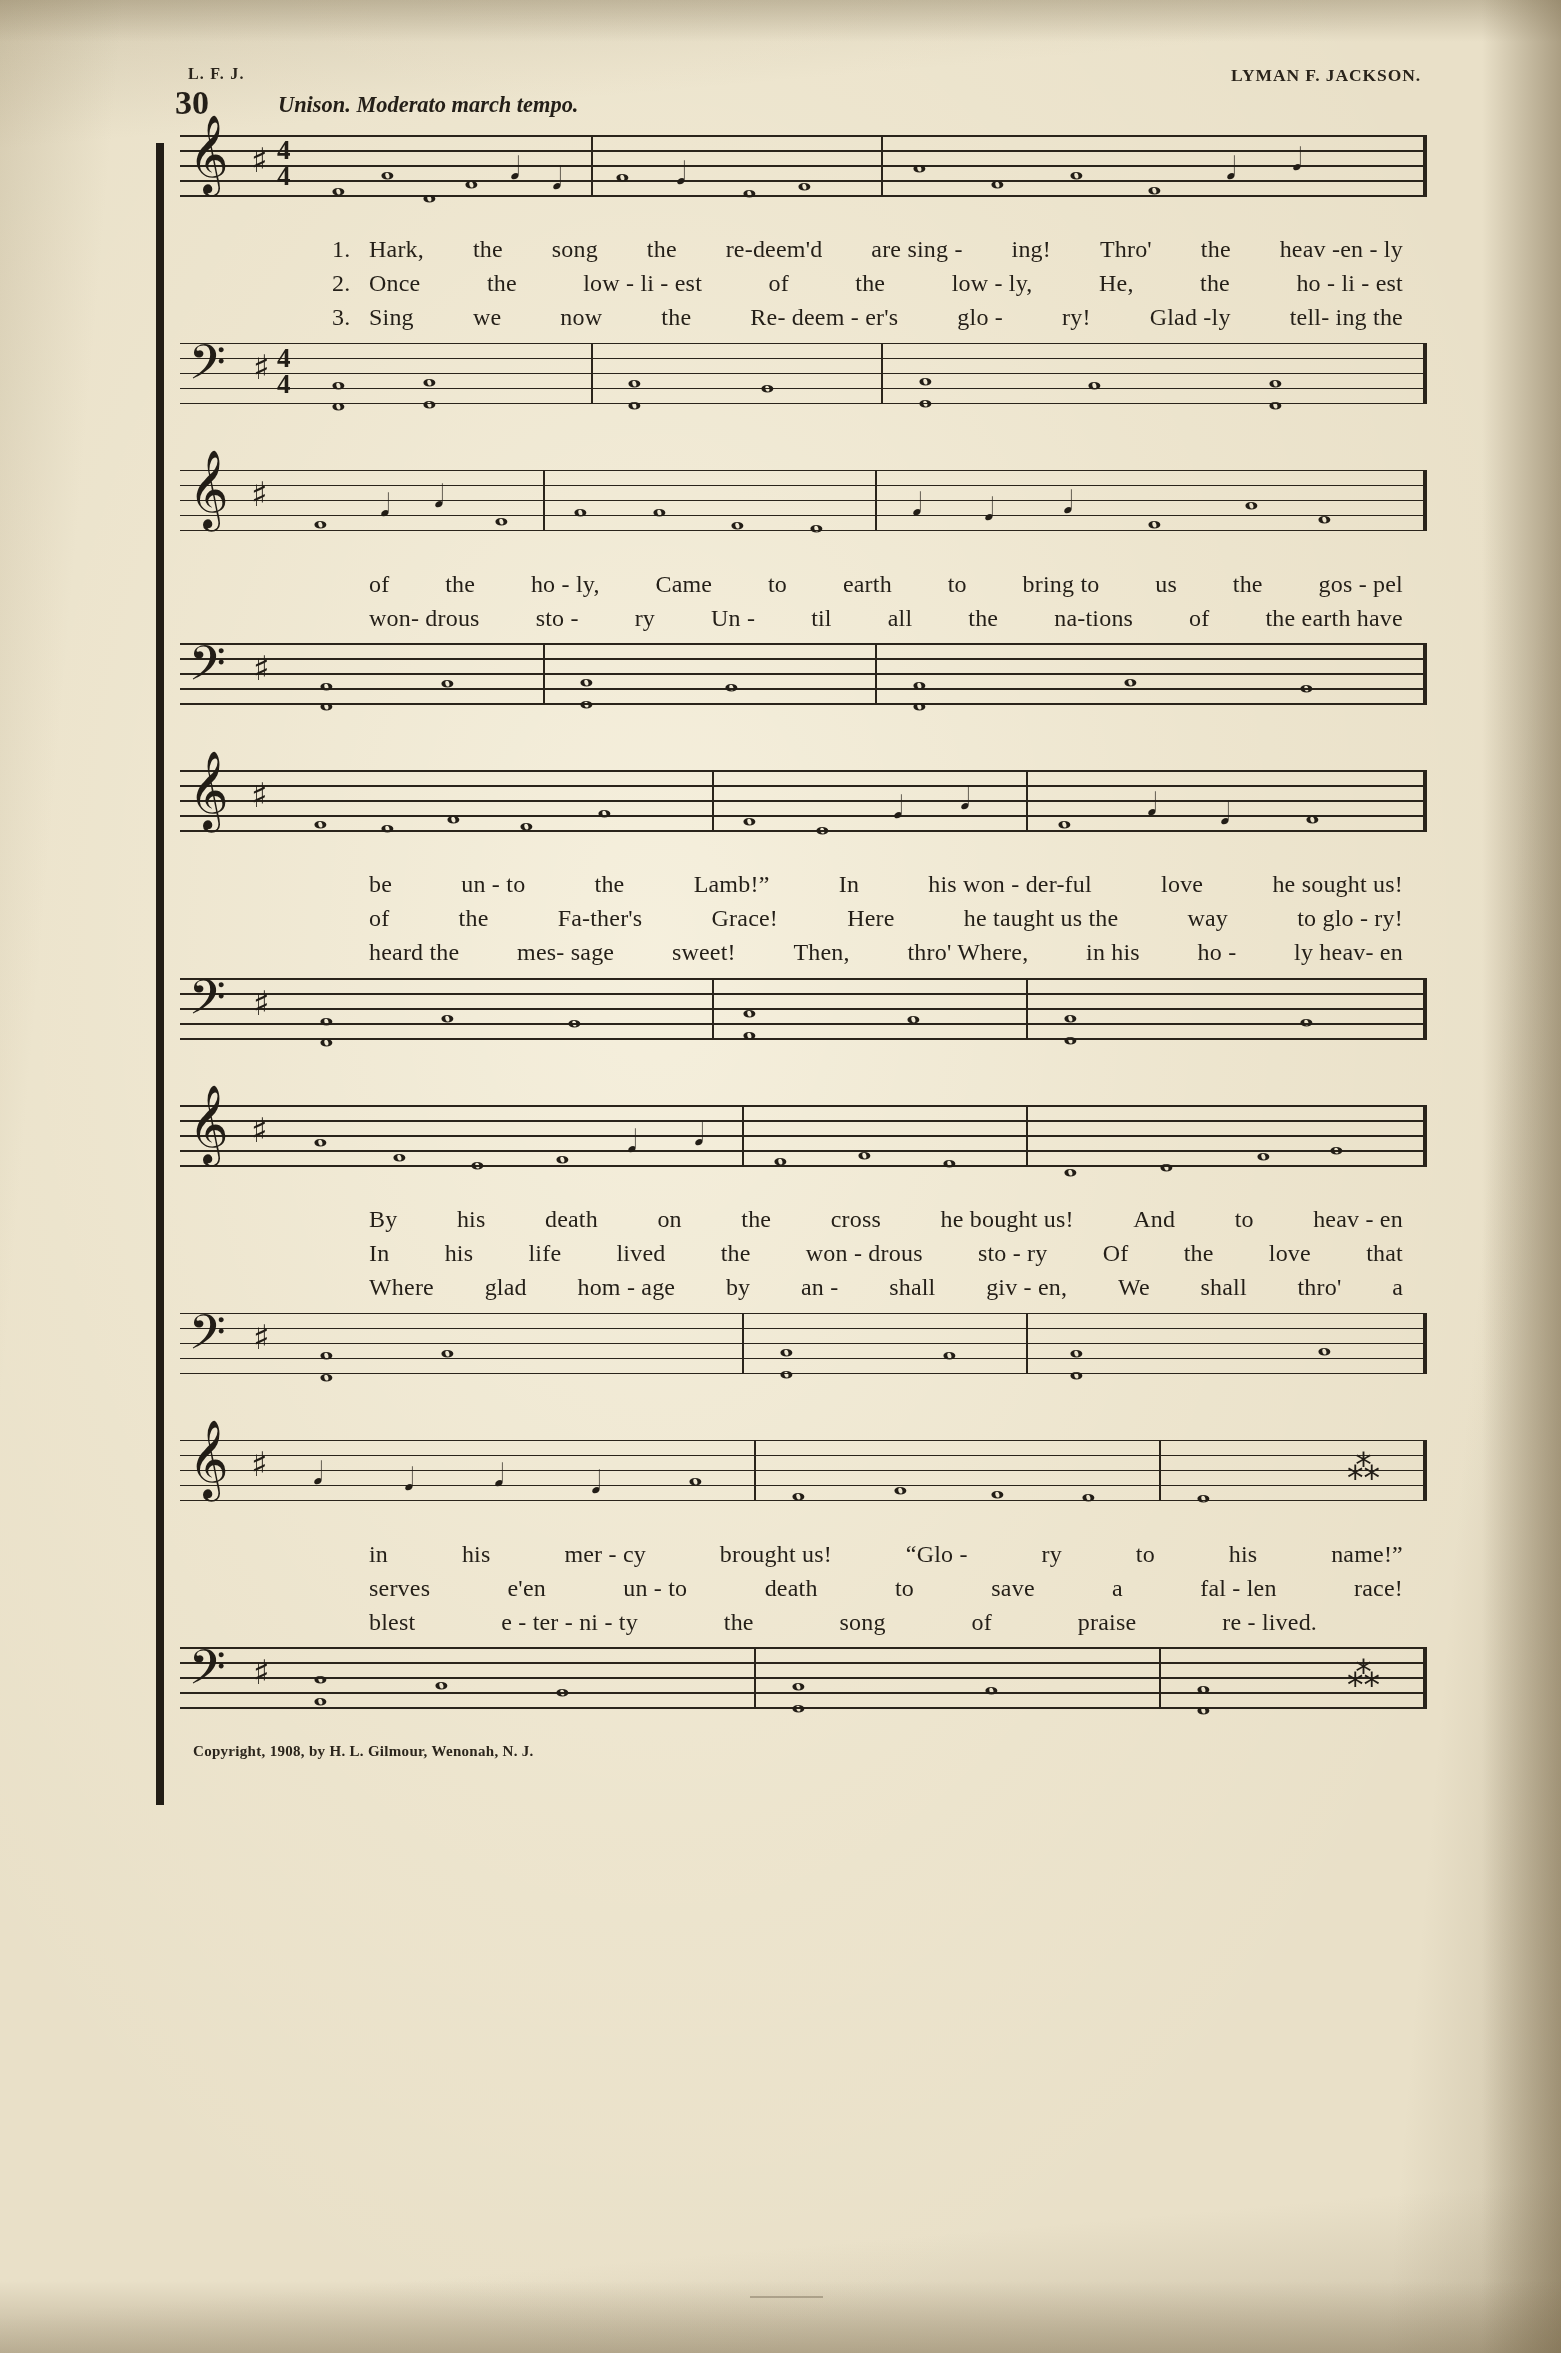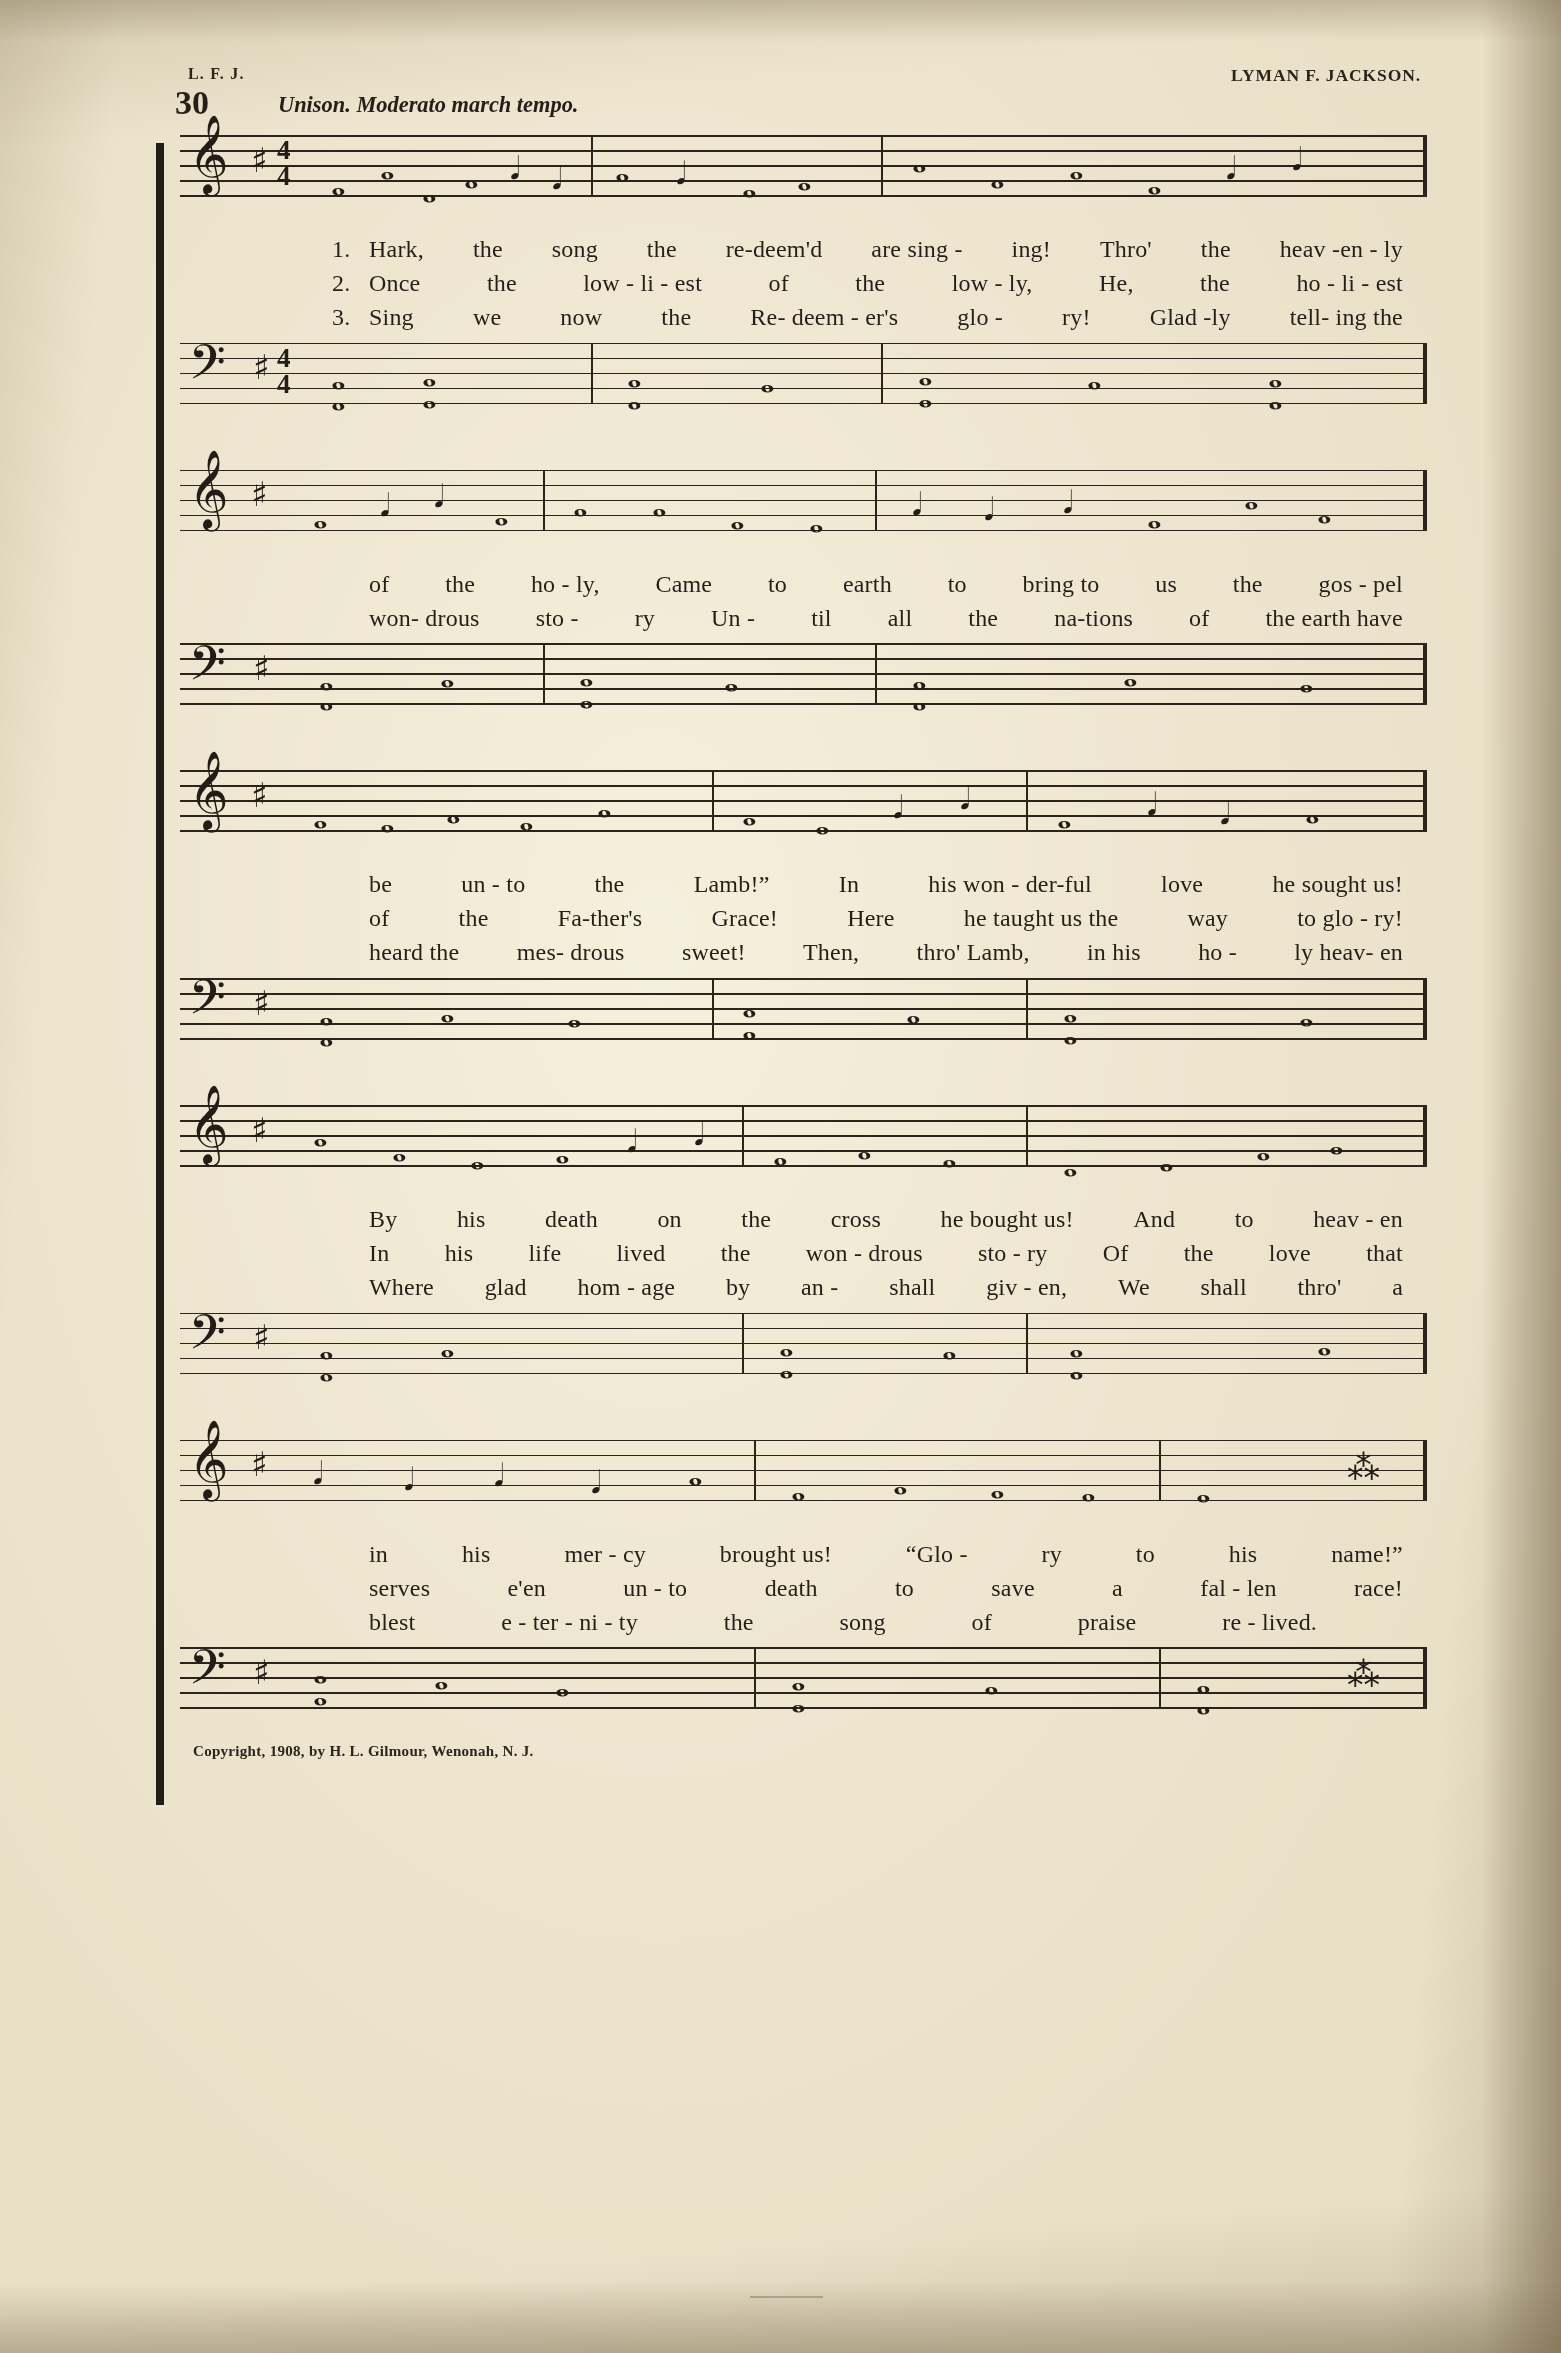--- a/index.html
+++ b/index.html
@@ -501,24 +501,24 @@
               <span>Here</span>
               <span>he taught us the</span>
               <span>way</span>
               <span>to glo - ry!</span>
             </span>
           </div>
           <div class="lyric-line">
             <span class="verse-num"></span>
             <span class="lyric-text">
               <span>heard the</span>
-              <span>mes- drous</span>
+              <span>mes- sage</span>
               <span>sweet!</span>
               <span>Then,</span>
-              <span>thro' Lamb,</span>
+              <span>thro' Where,</span>
               <span>in his</span>
               <span>ho -</span>
               <span>ly heav- en</span>
             </span>
           </div>
         </div>
 
         <div class="staff">
           <div class="line"></div>
           <div class="line"></div>

